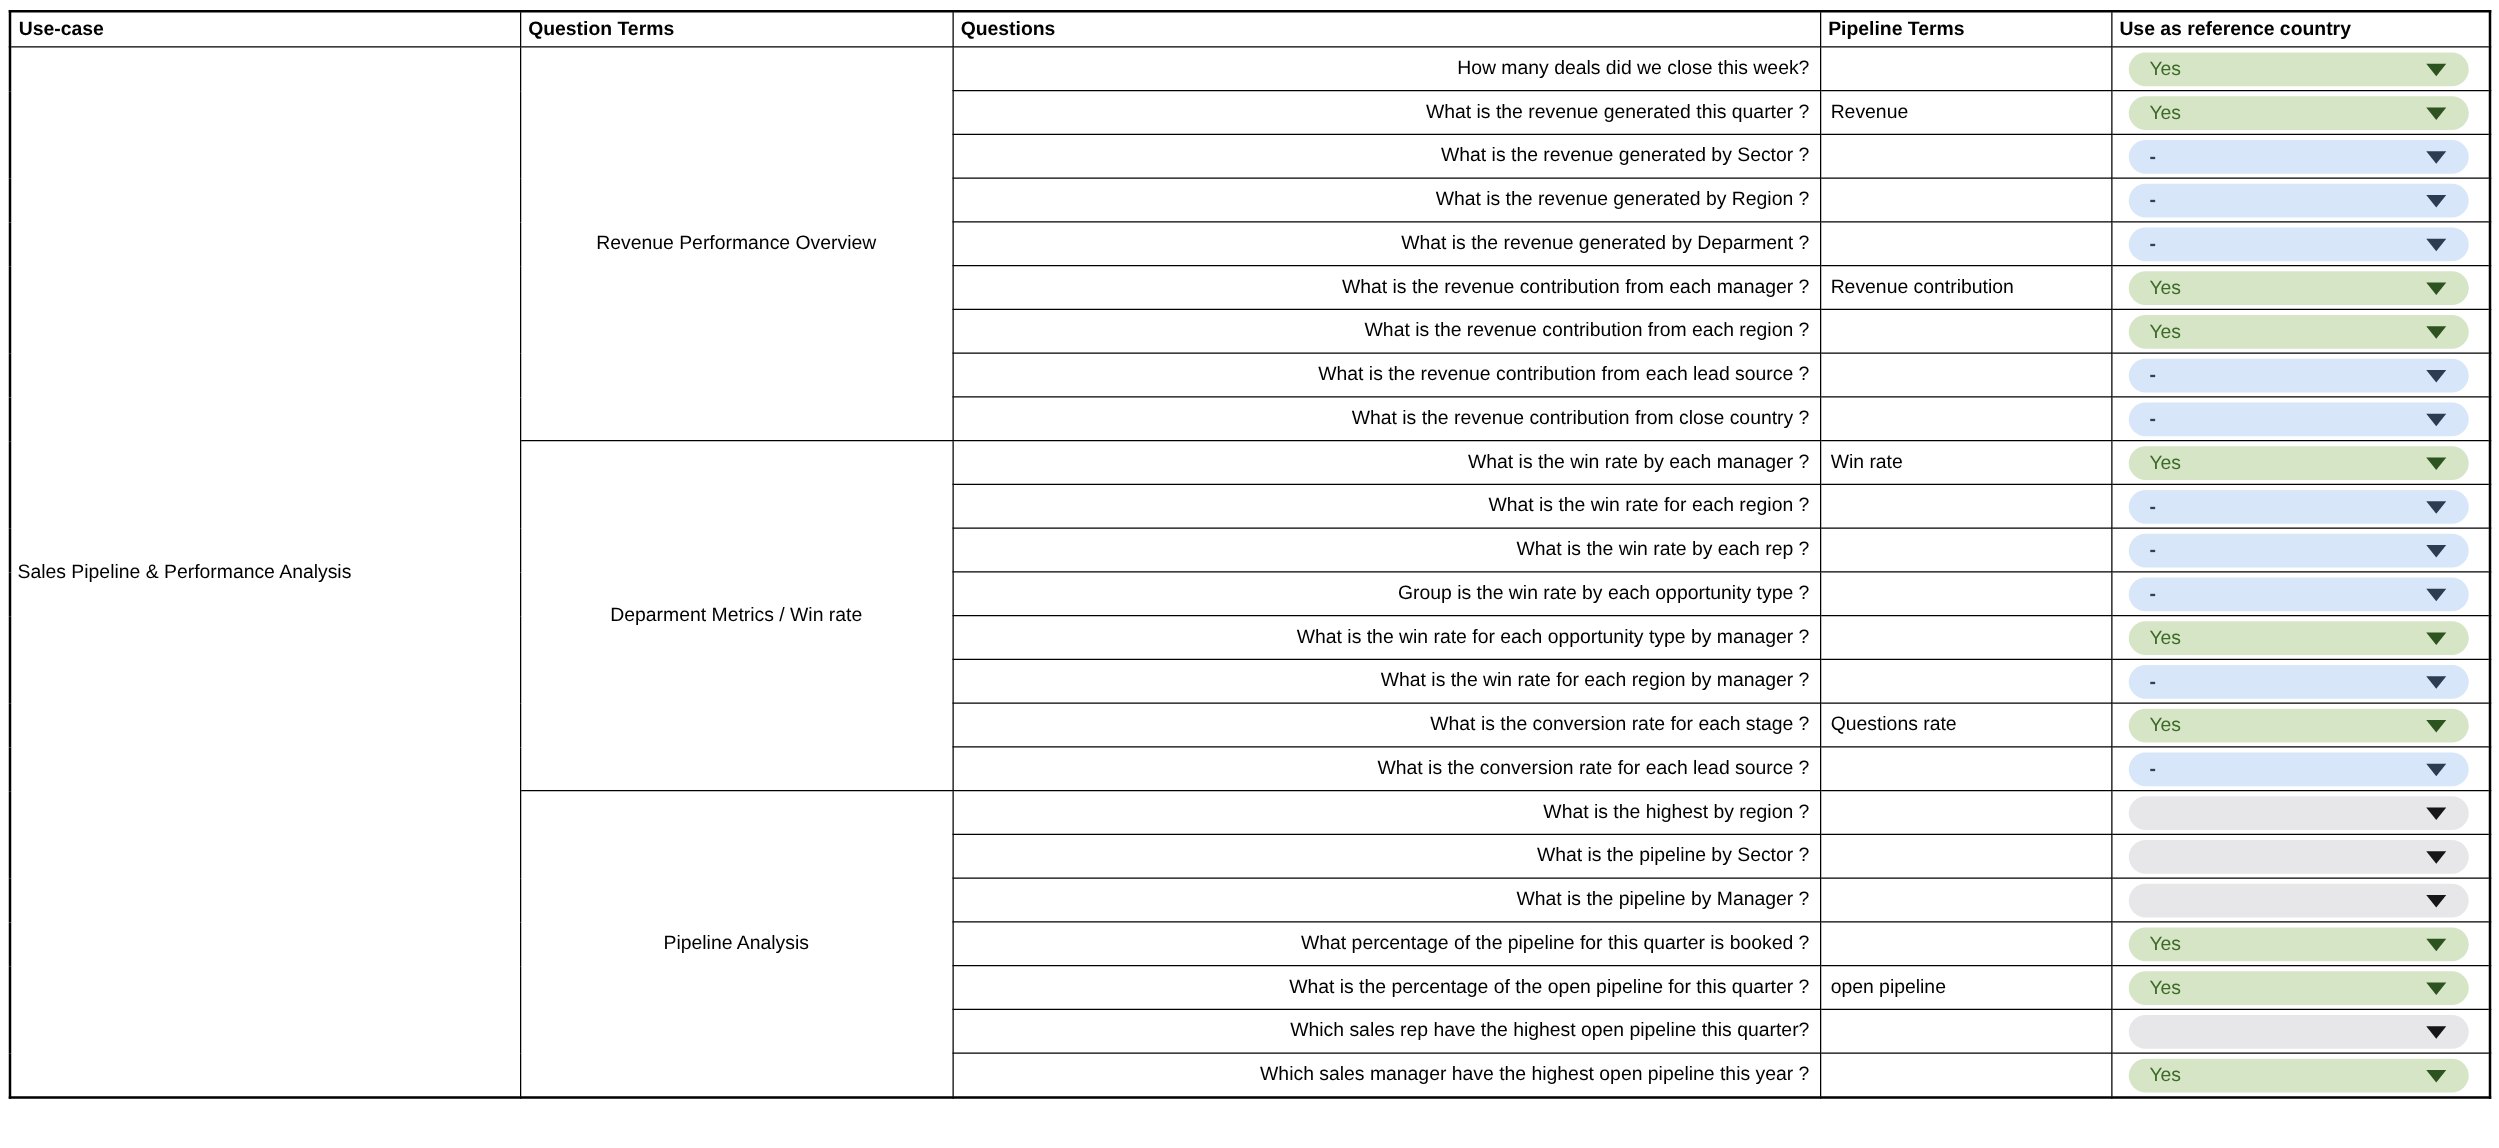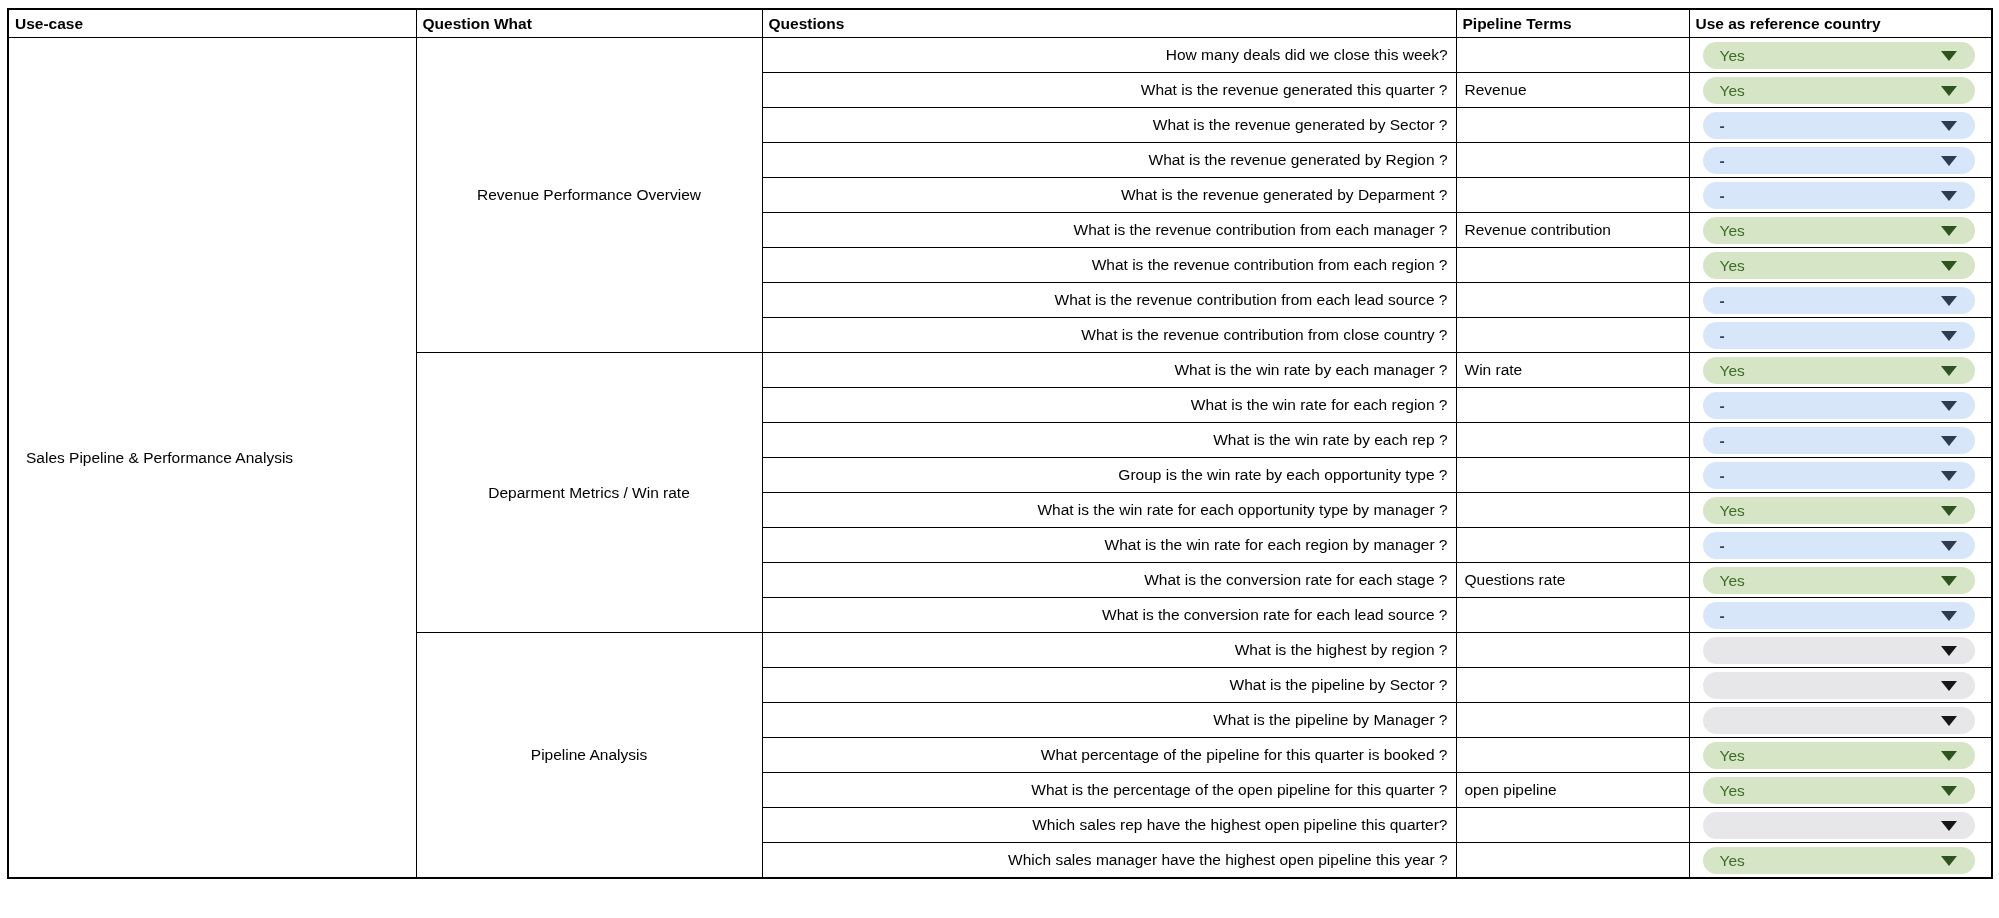--- a/index.html
+++ b/index.html
@@ -32,21 +32,21 @@
     vertical-align: middle;
     background: #ffffff;
   }
   .sheet thead th {
     height: 27px;
     font-weight: bold;
     text-align: left;
     padding: 0 6px;
   }
   .sheet tbody td { height: 34px; }
-  td.usecase  { text-align: left;  padding: 0 17px; }
+  td.usecase  { text-align: left;  padding: 0 5px; }
   td.group    { text-align: center; padding: 0 4px; }
   td.question { text-align: right;  padding: 0 8px; }
   td.bterm    { text-align: left;  padding: 0 8px; }
   td.ref      { padding: 0; }
   .pill {
     height: 27px;
     border-radius: 14px;
     margin: 0 16px 0 13px;
     display: flex;
     align-items: center;
@@ -79,21 +79,21 @@
     <colgroup>
       <col style="width:408px">
       <col style="width:346px">
       <col style="width:694px">
       <col style="width:233px">
       <col style="width:303px">
     </colgroup>
     <thead>
       <tr>
         <th>Use-case</th>
-        <th>Question What</th>
+        <th>Question Terms</th>
         <th>Questions</th>
         <th>Pipeline Terms</th>
         <th>Use as reference country</th>
       </tr>
     </thead>
     <tbody id="tbody">
         <tr>
           <td class="usecase" rowspan="24">Sales Pipeline &amp; Performance Analysis</td>
           <td class="group" rowspan="9">Revenue Performance Overview</td>
           <td class="question">How many deals did we close this week?</td>

